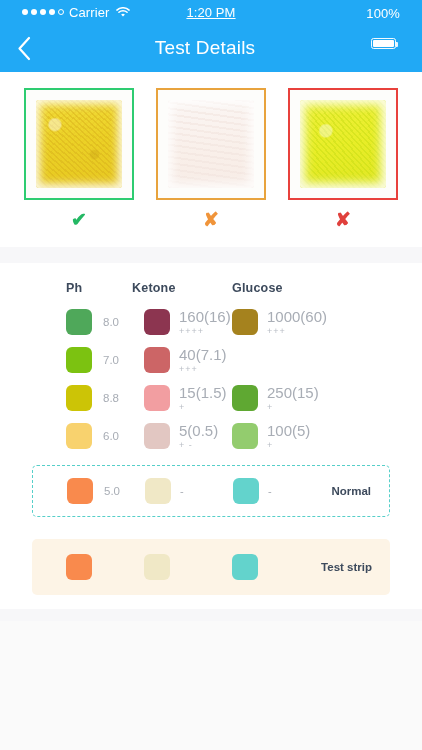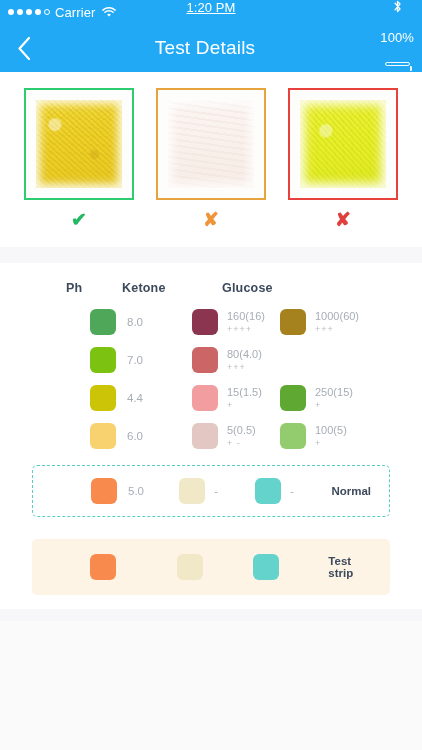--- a/index.html
+++ b/index.html
@@ -7,21 +7,21 @@
     width: 422px; height: 750px;
     background: #ffffff;
     font-family: "Liberation Sans", sans-serif;
     overflow: hidden;
   }
   #app { position: relative; width: 422px; height: 750px; background: #fafafa; }
 
   
   .statusbar {
     height: 24px; background: #21a9f5; color: #fff;
-    display: flex; padding: 0 8px;
+    display: flex; align-items: center; padding: 0 22px;
     font-size: 13px; letter-spacing: .1px;
   }
   .sb-left { display: flex; align-items: center; gap: 5px; }
   .dots { display: flex; align-items: center; gap: 3px; }
   .dot { width: 6px; height: 6px; border-radius: 50%; background: #fff; }
   .dot.hollow { background: transparent; border: 1px solid #fff; width: 6px; height: 6px; }
   .carrier { font-size: 13px; }
   .wifi { display: inline-block; width: 14px; height: 11px; position: relative; margin-left: 2px; }
   .wifi svg { display: block; }
   .sb-center { position: absolute; left: 0; right: 0; text-align: center; font-size: 13px; font-weight: 500; pointer-events: none; text-decoration: underline; }
@@ -96,33 +96,33 @@
   
   .gap { height: 16px; background: #f7f7f9; }
   .gap-sm { height: 12px; background: #f7f7f9; }
 
   
   .chart-card { background: #fff; padding: 18px 0 14px 0; }
   .col-headers { display: flex; padding-left: 66px; }
   .col-headers > div {
     font-size: 12.5px; color: #3d4a5c; font-weight: 600; letter-spacing: .2px;
   }
-  .ch-ph { width: 56px; }
+  .ch-ph { width: 66px; }
   .ch-ketone { width: 100px; }
   .ch-glucose { width: 88px; }
 
   .rows { margin-top: 8px; }
   .row { display: flex; align-items: center; padding-left: 66px; height: 38px; }
   .cell { display: flex; align-items: center; }
-  .cell.ph { width: 102px; margin-left: 24px; }
+  .cell.ph { width: 78px; }
   .cell.ketone { width: 88px; }
   .cell.glucose { width: 88px; }
   .swatch { width: 26px; height: 26px; border-radius: 6px; flex: 0 0 auto; }
   .cell-txt { margin-left: 9px; line-height: 1.15; }
-  .cell-val { font-size: 11px; color: #a8adb5; white-space: nowrap; }
+  .cell-val { font-size: 15px; color: #a8adb5; white-space: nowrap; }
   .cell-plus { font-size: 9px; color: #b9bec6; letter-spacing: 1px; margin-top: 1px; }
   .cell-dash { font-size: 11px; color: #a8adb5; margin-left: 9px; }
   .ph-val { font-size: 11.5px; color: #a8adb5; margin-left: 11px; }
 
   
   .normal-row {
     margin: 10px 32px 0 32px; height: 52px;
     border: 1.5px dashed #56cfc9; border-radius: 5px;
     display: flex; align-items: center; padding-left: 34px;
     background: #fff;
@@ -257,29 +257,29 @@
           </div>
         </div>
         <div class="row">
           <div class="cell ph">
             <div class="swatch" style="background: rgb(124, 194, 17);"></div>
             <span class="ph-val">7.0</span>
           </div>
           <div class="cell ketone">
             <div class="swatch" style="background: rgb(204, 101, 102);"></div>
             <div class="cell-txt">
-              <div class="cell-val">80(4.0)</div>
+              <div class="cell-val">40(7.1)</div>
               <div class="cell-plus">+++</div>
             </div>
           </div>
         </div>
         <div class="row">
           <div class="cell ph">
             <div class="swatch" style="background: rgb(204, 196, 6);"></div>
-            <span class="ph-val">4.4</span>
+            <span class="ph-val">8.8</span>
           </div>
           <div class="cell ketone">
             <div class="swatch" style="background: rgb(242, 158, 161);"></div>
             <div class="cell-txt">
               <div class="cell-val">15(1.5)</div>
               <div class="cell-plus">+</div>
             </div>
           </div>
           <div class="cell glucose">
             <div class="swatch" style="background: rgb(95, 168, 50);"></div>

